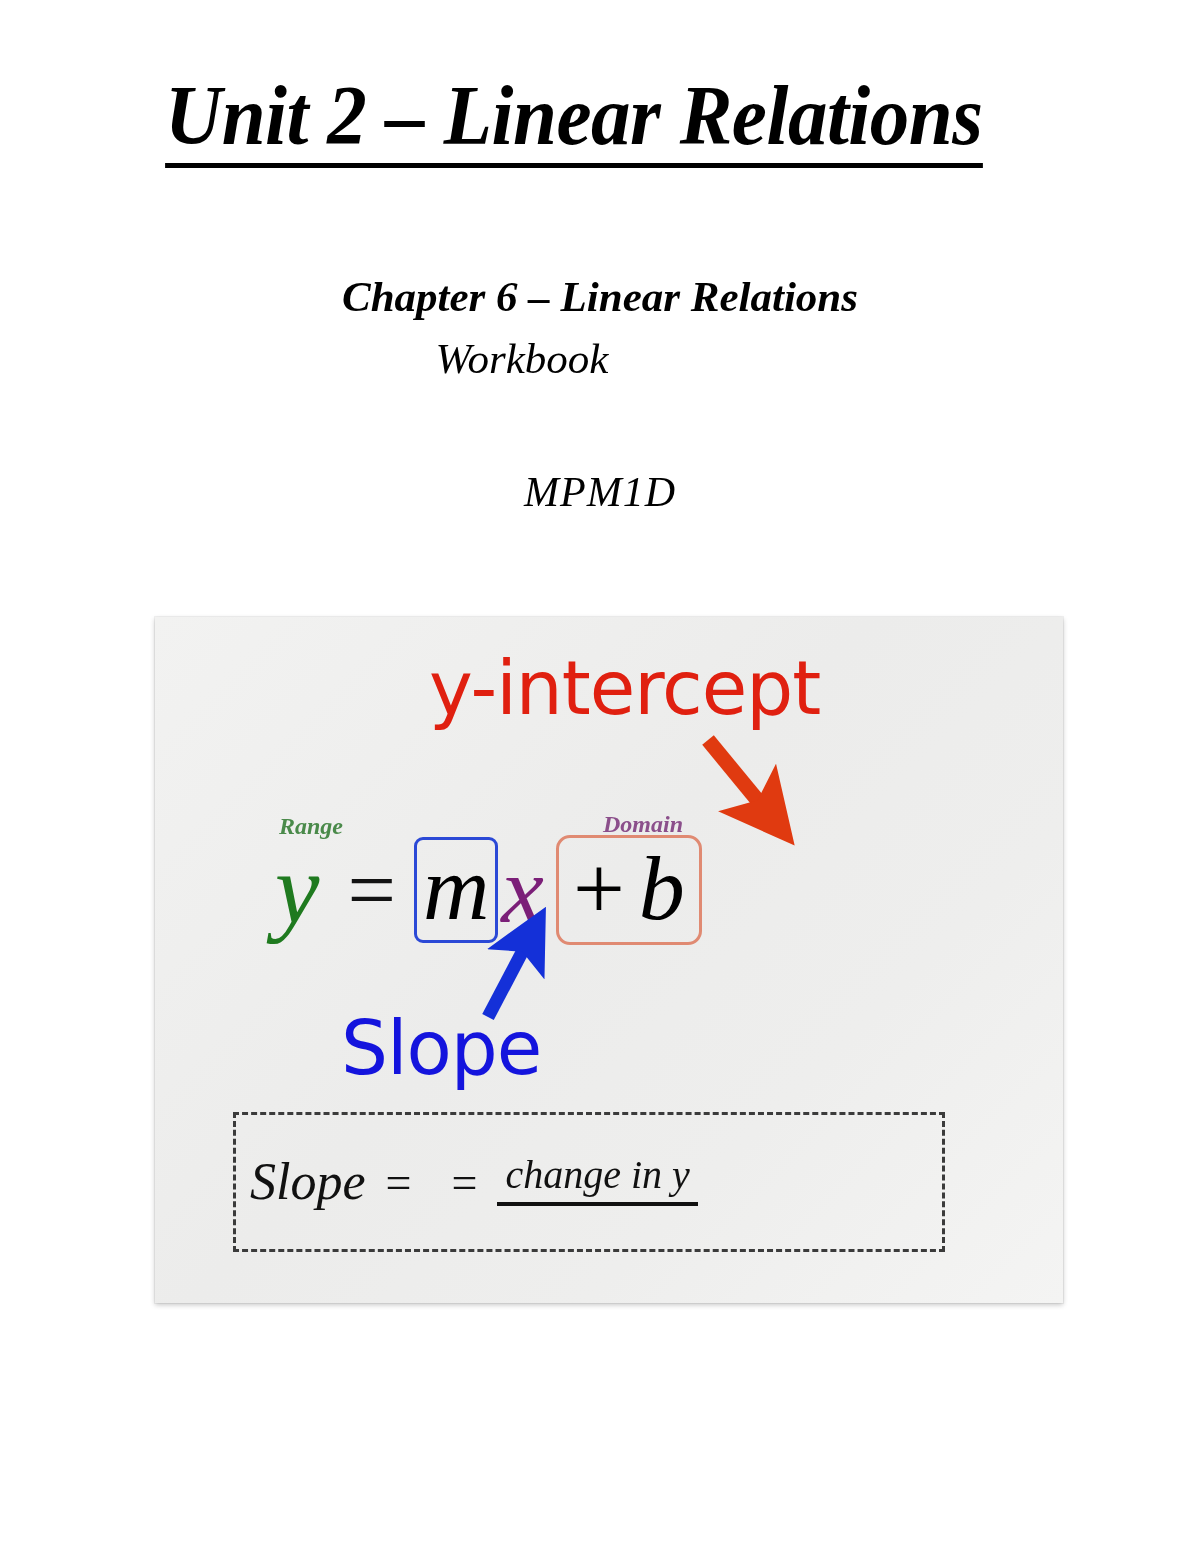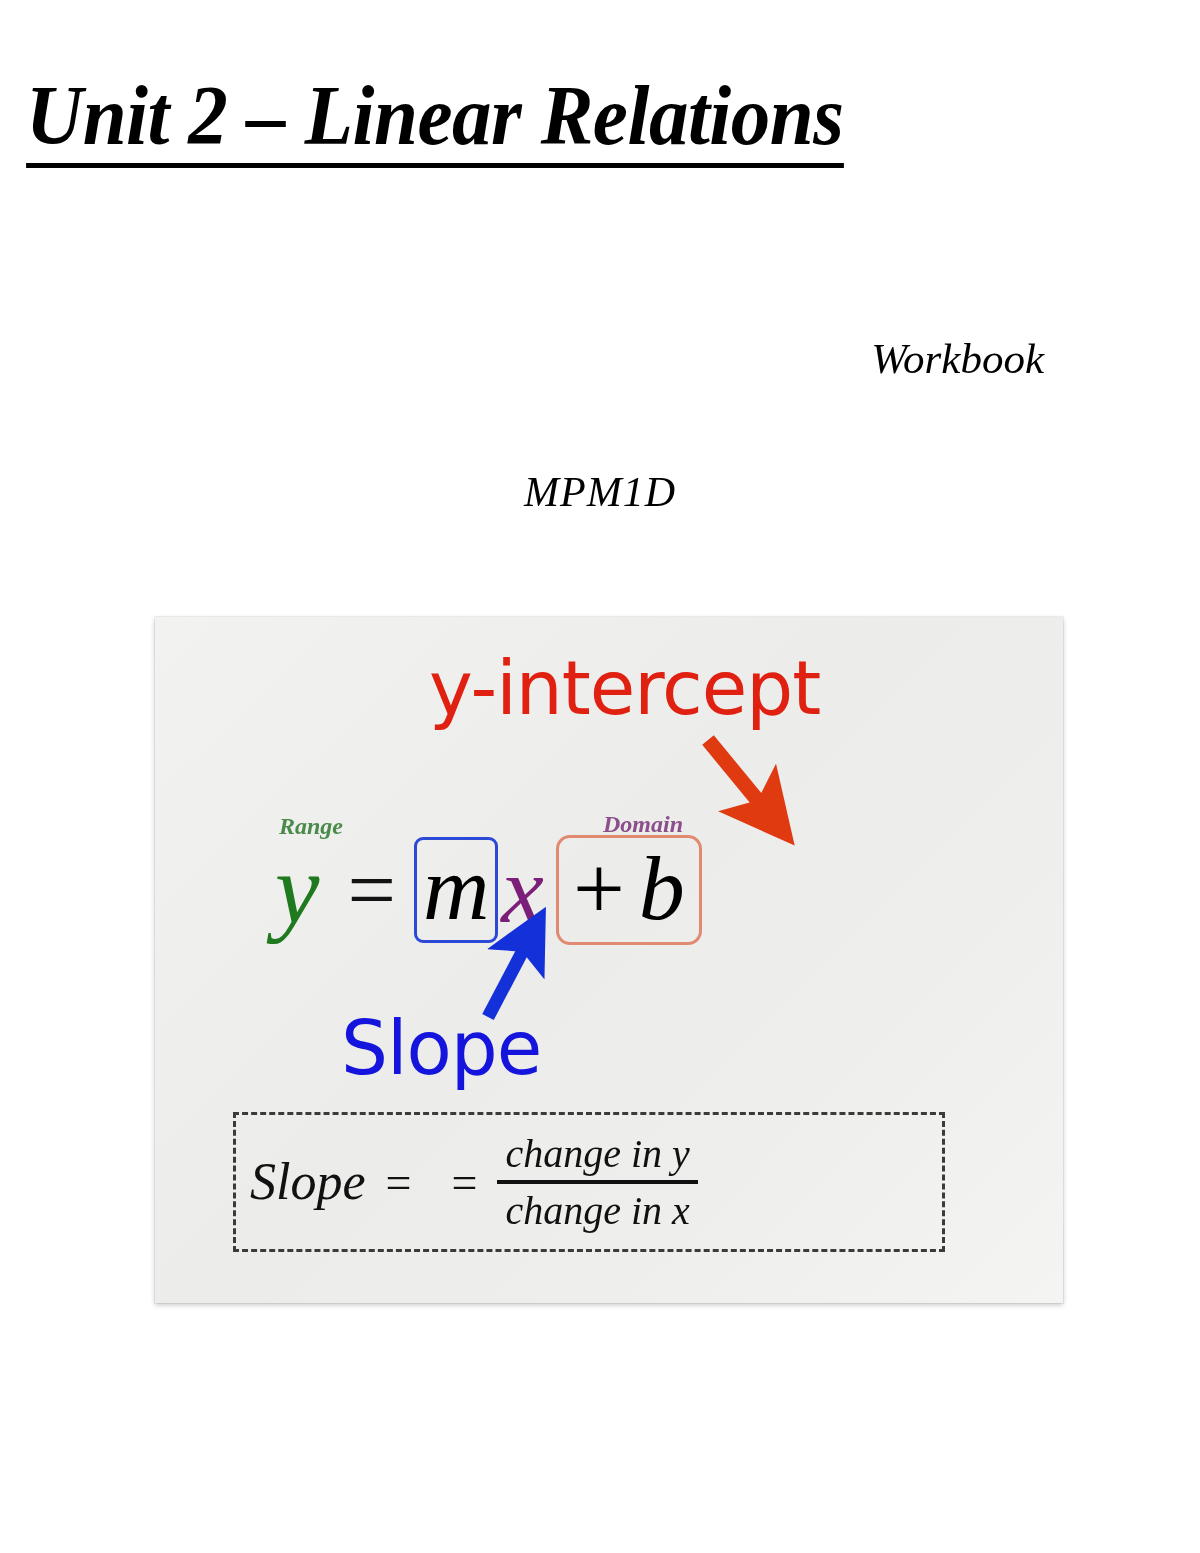--- a/index.html
+++ b/index.html
@@ -20,21 +20,21 @@
     position: absolute;
     inset: 0;
     background: #ffffff;
   }
 
   .doc-title {
     position: absolute;
     top: 74px;
     left: 0;
     width: 1009px;
-    text-align: left;
+    text-align: right;
     font-family: "Liberation Serif", serif;
     font-weight: bold;
     font-style: italic;
     font-size: 84px;
     line-height: 1.0;
     color: #000000;
     letter-spacing: -0.5px;
     white-space: nowrap;
   }
   .doc-title .title-inner {
@@ -56,21 +56,21 @@
     font-size: 43px;
     color: #000000;
     white-space: nowrap;
   }
 
   .workbook-line {
     position: absolute;
     top: 334px;
     left: 0;
     width: 1044px;
-    text-align: right;
+    text-align: center;
     font-family: "Liberation Serif", serif;
     font-weight: normal;
     font-style: italic;
     font-size: 43px;
     color: #000000;
   }
 
   .course-line {
     position: absolute;
     top: 468px;
@@ -272,20 +272,21 @@
 </style>
 </head>
 <body>
 
 <div class="page">
 
   <div class="doc-title">
     <span class="title-inner">Unit 2 – Linear Relations</span>
   </div>
 
+  <div class="chapter-line">Chapter 6 – Linear Relations</div>
 
   <div class="workbook-line">Workbook</div>
 
   <div class="course-line">MPM1D</div>
 
   <div class="figure-card">
     <div class="fig-layer">
 
       <div class="lbl-yintercept">y-intercept</div>
 
@@ -321,20 +322,19 @@
         <line x1="333" y1="400" x2="374" y2="322" stroke="#1430d8" stroke-width="13" marker-end="url(#bluehead)"></line>
       </svg>
 
       <div class="slope-formula">
         <span class="sf-word">Slope</span>
         <span class="sf-eq">=</span>
         <span class="sf-eq">=</span>
         <span class="frac">
           <span class="num">change in y</span>
           <span class="bar"></span>
-          <span class="den">change in x</span>
         </span>
       </div>
 
     </div>
   </div>
 
 </div>
 
 </body></html>

